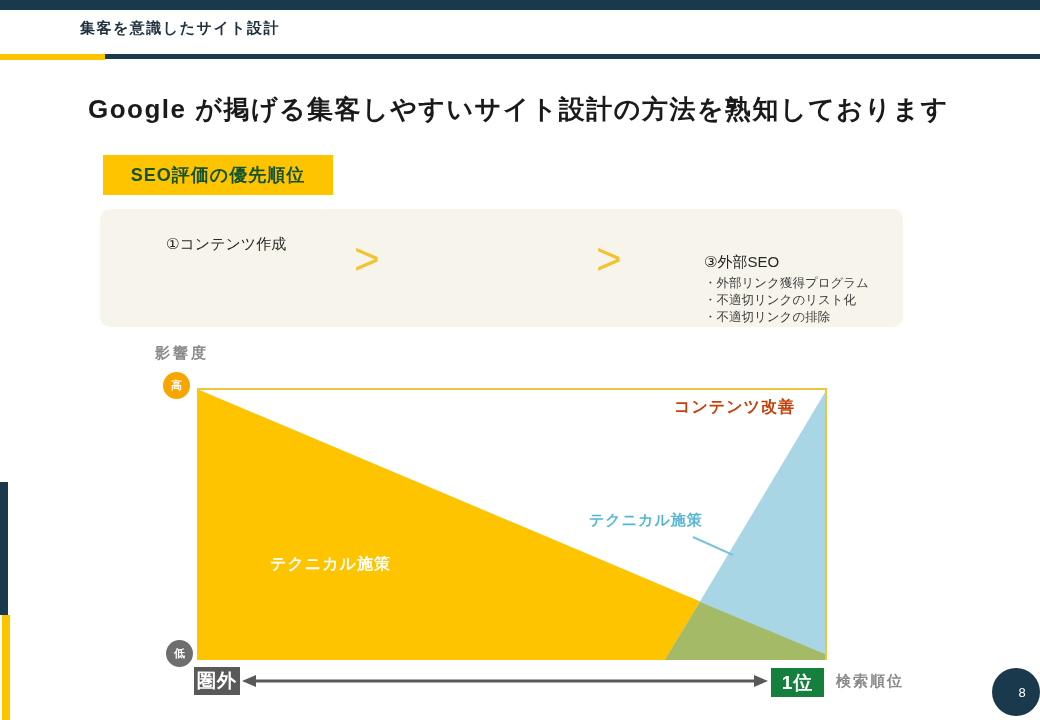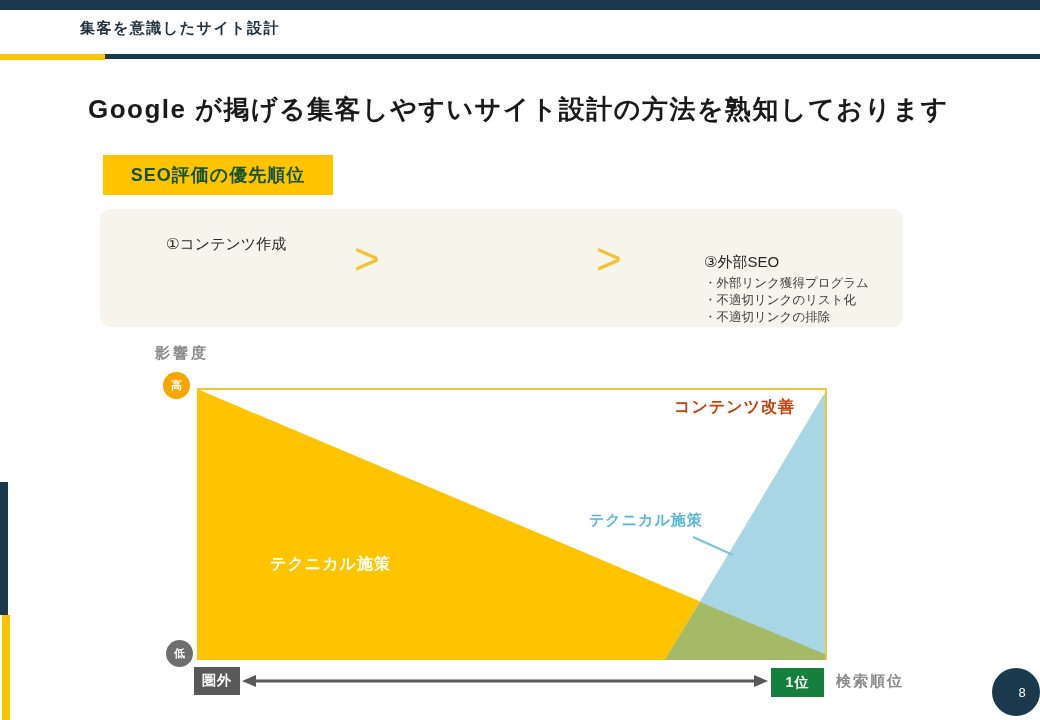--- a/index.html
+++ b/index.html
@@ -37,21 +37,21 @@
   .circle-low{left:166px;top:640px;background:#6E6E6E;}
 
   .plot{position:absolute;left:197px;top:388px;}
 
   .area-label{position:absolute;font-weight:bold;letter-spacing:1px;white-space:nowrap;}
   .lbl-creation{left:270px;top:554px;font-size:16px;color:#FFFFFF;}
   .lbl-improve{left:674px;top:397px;font-size:16px;color:#c2410c;}
   .lbl-technical{left:589px;top:511px;font-size:15px;color:#56B6D3;}
 
   .x-box{position:absolute;display:flex;align-items:center;justify-content:center;
-         color:#fff;font-size:14px;font-weight:bold;letter-spacing:1px;}
+         color:#fff;font-size:19px;font-weight:bold;letter-spacing:1px;}
   .box-kengai{left:194px;top:667px;width:46px;height:28px;background:#595959;}
   .box-first{left:771px;top:668px;width:53px;height:29px;background:#15803d;}
   .x-arrow{position:absolute;left:242px;top:674px;}
   .x-axis-label{position:absolute;left:836px;top:672px;font-size:15px;font-weight:bold;color:#8A8A8A;letter-spacing:2px;}
 
   .side-navy{position:absolute;left:0;top:482px;width:8px;height:133px;background:#1B394C;}
   .side-yellow{position:absolute;left:2px;top:615px;width:8px;height:105px;background:#FFC400;}
 
   .page-circle{position:absolute;left:992px;top:668px;width:48px;height:48px;border-radius:50%;
                background:#1B394C;color:#fff;font-size:13px;

